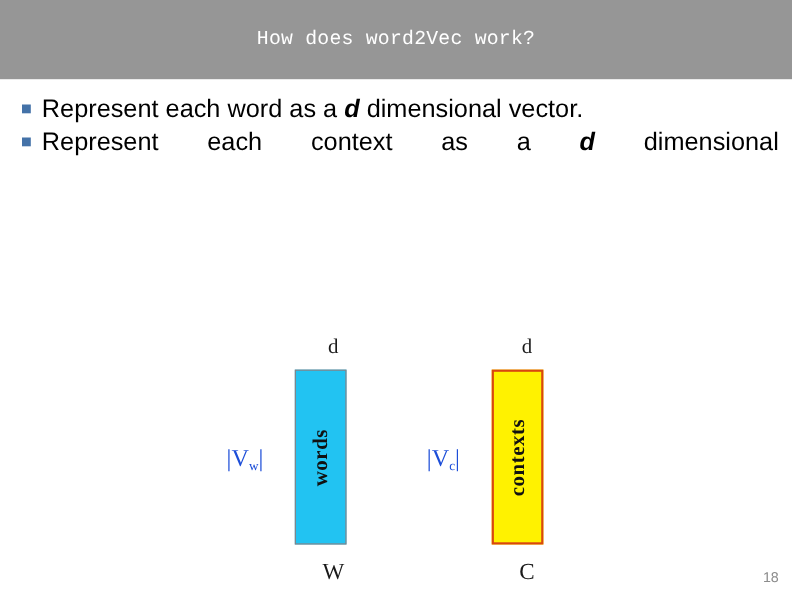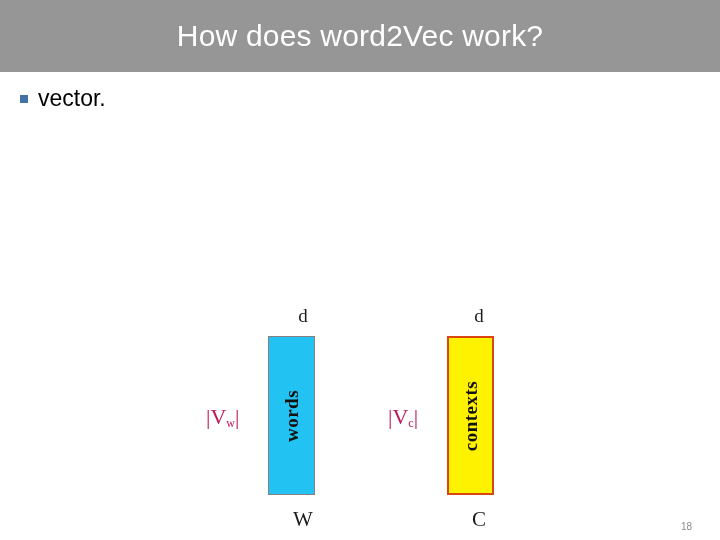--- a/index.html
+++ b/index.html
@@ -23,25 +23,25 @@
     width: 720px;
     height: 72px;
     background: #969696;
     display: flex;
     align-items: center;
     justify-content: center;
     box-sizing: border-box;
   }
   #slide-title {
     color: #ffffff;
-    font-size: 30px;
+    font-size: 18px;
     font-weight: 400;
     letter-spacing: 0.2px;
     white-space: nowrap;
-    font-family: Liberation Sans, sans-serif;
+    font-family: Liberation Mono, monospace;
   }
 
   
   #bullet-list {
     position: absolute;
     left: 16px;
     top: 84px;
     width: 692px;
   }
   .bullet-row {
@@ -149,21 +149,21 @@
     font-weight: bold;
     font-size: 19px;
     color: #111111;
     letter-spacing: 0.5px;
   }
   .vocab-label {
     position: absolute;
     top: 104px;
     font-family: "Liberation Serif", serif;
     font-size: 22px;
-    color: #be185d;
+    color: #1d4ed8;
     white-space: nowrap;
   }
   #vocab-words-label { left: 26px; }
   #vocab-contexts-label { left: 30px; }
   .vocab-label sub {
     font-size: 12px;
     vertical-align: baseline;
     position: relative;
     top: 3px;
   }
@@ -175,42 +175,46 @@
     font-family: "Liberation Serif", serif;
     font-size: 21px;
     color: #1a1a1a;
   }
   #matrix-words-group .matrix-bottom-label { padding-left: 8px; }
   #matrix-contexts-group .matrix-bottom-label { padding-left: 6px; }
 
   
   #page-number {
     position: absolute;
-    right: 28px;
+    right: 12px;
     bottom: 8px;
-    font-size: 10px;
+    font-size: 13px;
     color: #8c8c8c;
     font-family: "Liberation Sans", sans-serif;
     margin-top: 32px;
   }
 </style>
 </head>
 <body>
 
 <div id="slide-header">
   <div id="slide-title">How does word2Vec work?</div>
 </div>
 
 <div id="bullet-list">
 
+  <div class="bullet-row">
+    <span class="bullet-mark"><i></i></span>
+    <span class="bullet-text"><span>Represent each word as a </span><span class="dvar">d</span><span> dimensional vector.</span></span>
+  </div>
 
   <div class="bullet-row">
     <span class="bullet-mark"><i></i></span>
     <span class="bullet-text justify">
-      <span class="cont">vector.</span>
+      <span class="line1"><span>Represent each context as a </span><span class="dvar">d</span><span> dimensional</span></span>
     </span>
   </div>
 
 
 
 </div>
 
 <div id="diagram">
 
   <div class="matrix-group" id="matrix-words-group">

